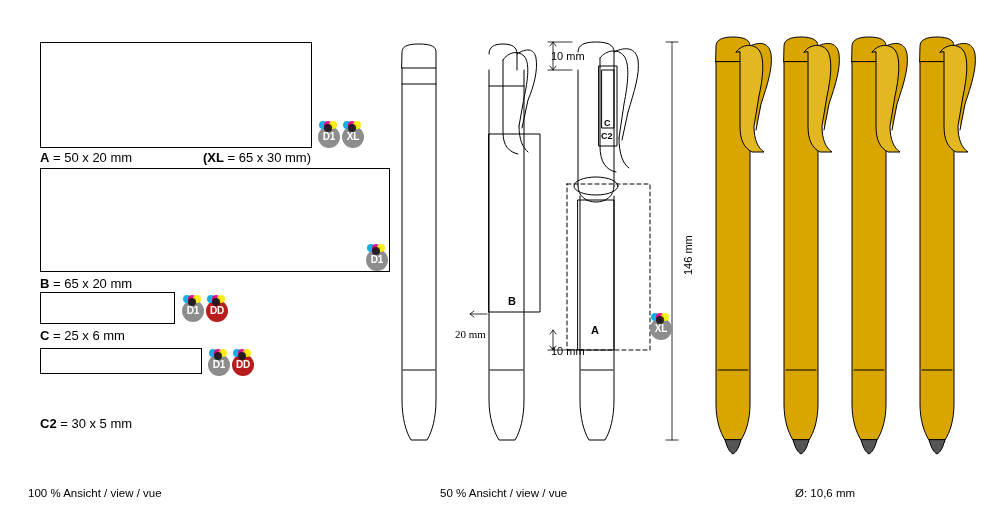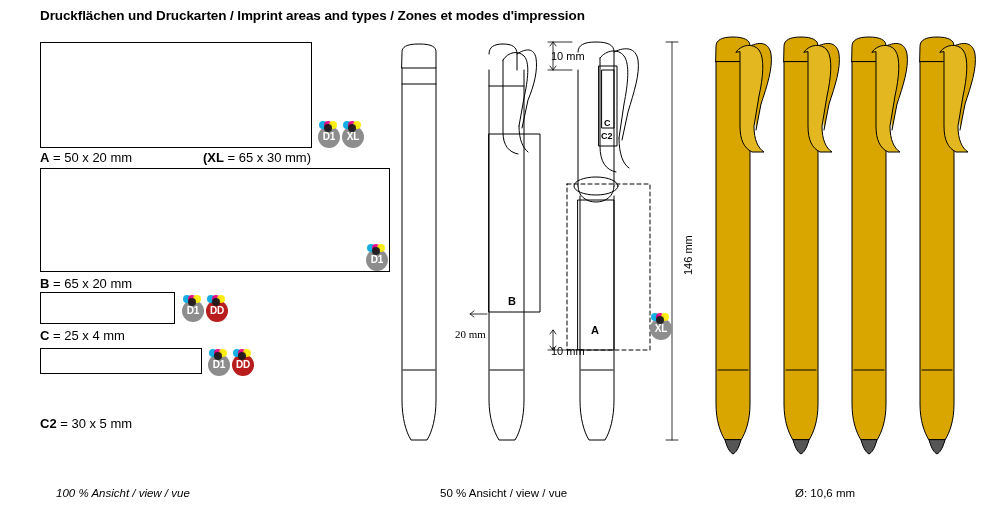--- a/index.html
+++ b/index.html
@@ -100,21 +100,20 @@
     width: 1000px;
     height: 511px;
     pointer-events: none;
   }
 </style>
 </head>
 <body>
 
 <div id="page">
 
-  <div class="title">Druckflächen und Druckarten / Imprint areas and types / Zones et modes d'impression</div>
 
   <div class="area-box" style="left:40px; top:42px; width:272px; height:106px;"></div>
   <div class="area-label" style="left:40px; top:150px;">
     <b>A</b><span> = 50 x 20 mm</span>
   </div>
   <div class="area-label" style="left:203px; top:150px;">
     <b>(XL</b><span class="xl-note"> = 65 x 30 mm)</span>
   </div>
 
   <div class="badge grey" style="left:318px; top:126px;">
@@ -145,21 +144,21 @@
       <span class="cmyk-dot c"></span>
         <span class="cmyk-dot m"></span>
         <span class="cmyk-dot y"></span>
         <span class="cmyk-dot k"></span>
     </span>
     <span>D1</span>
   </div>
 
   <div class="area-box" style="left:40px; top:292px; width:135px; height:32px;"></div>
   <div class="area-label" style="left:40px; top:328px;">
-    <b>C</b><span> = 25 x 4 mm</span>
+    <b>C</b><span> = 25 x 6 mm</span>
   </div>
   <div class="badge grey" style="left:182px; top:300px;">
     <span class="cmyk">
       <span class="cmyk-dot c"></span>
         <span class="cmyk-dot m"></span>
         <span class="cmyk-dot y"></span>
         <span class="cmyk-dot k"></span>
     </span>
     <span>D1</span>
   </div>
@@ -316,17 +315,17 @@
   <div class="badge grey" style="left:650px; top:318px;">
     <span class="cmyk">
       <span class="cmyk-dot c"></span>
         <span class="cmyk-dot m"></span>
         <span class="cmyk-dot y"></span>
         <span class="cmyk-dot k"></span>
     </span>
     <span>XL</span>
   </div>
 
-  <div class="footer-text" style="left:56px;font-style:italic;">100 % Ansicht / view / vue</div>
+  <div class="footer-text" style="left:28px;">100 % Ansicht / view / vue</div>
   <div class="footer-text" style="left:440px;">50 % Ansicht / view / vue</div>
   <div class="footer-text" style="left:795px;">Ø: 10,6 mm</div>
 
 </div>
 
 </body></html>

